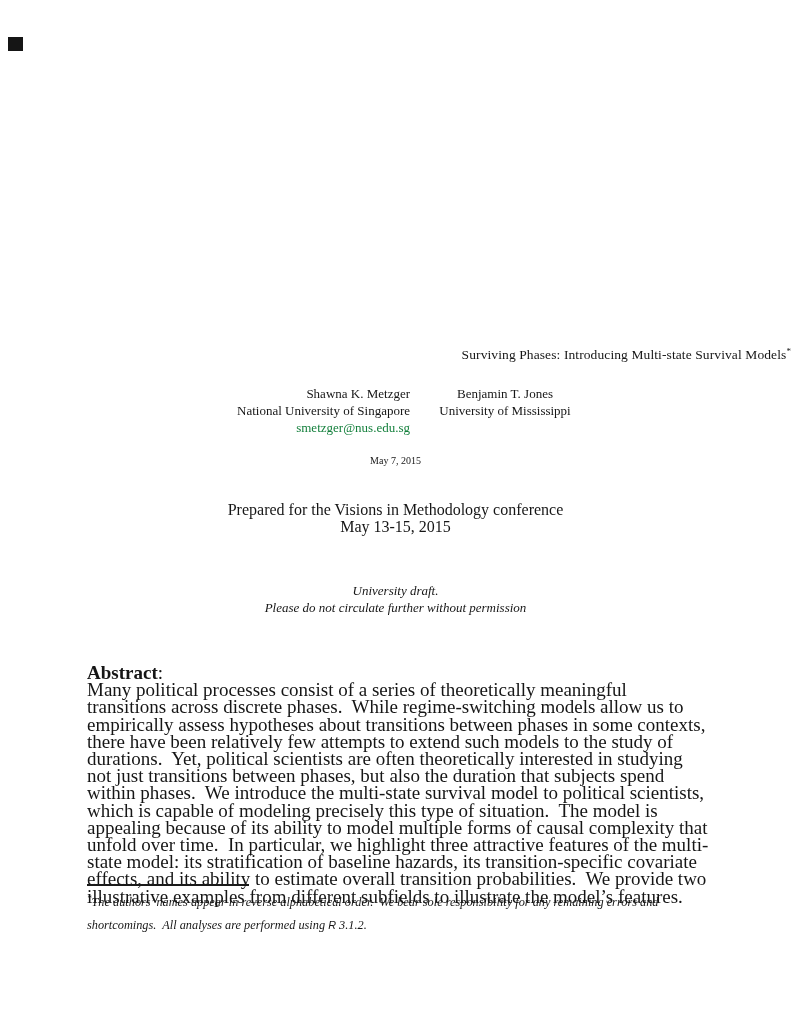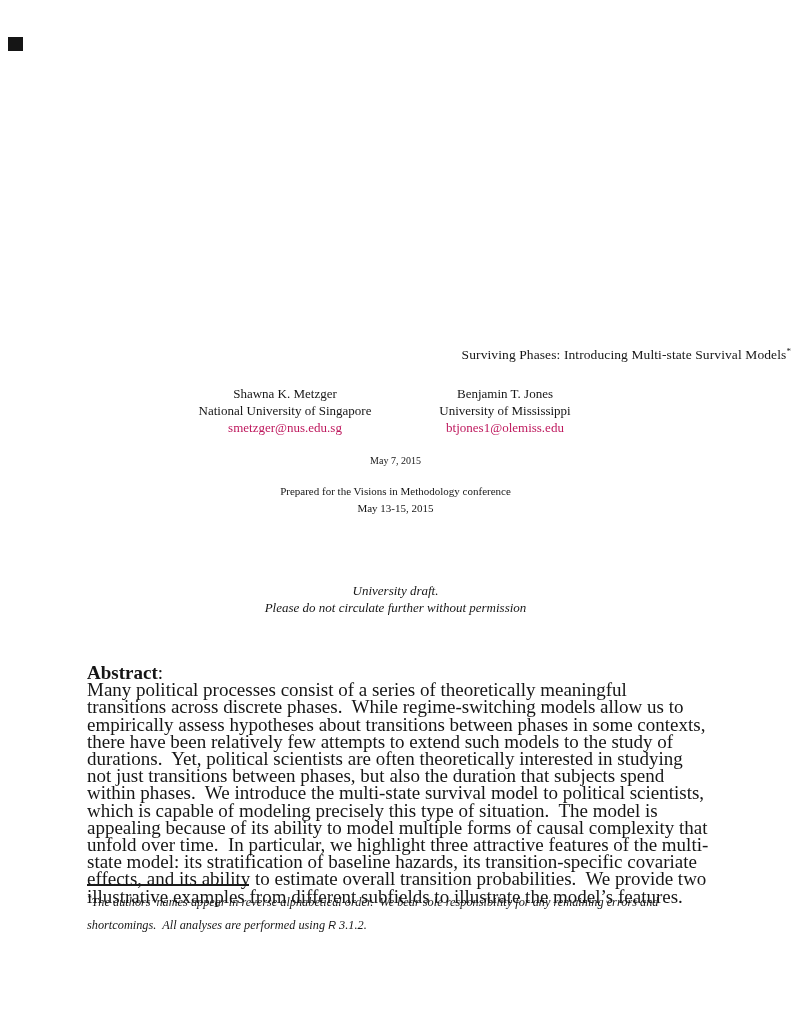--- a/index.html
+++ b/index.html
@@ -40,30 +40,30 @@
   }
 
   .author-col {
     position: absolute;
     width: 250px;
     text-align: center;
     font-size: 13px;
     line-height: 17.2px;
     top: 385px;
   }
-  .author-col.left { left: 160px; }
+  .author-col.left { left: 160px; text-align: right; }
   .author-col.right { left: 380px; }
   .author-col .email a, .author-col .email {
-    color: #be185d;
+    color: #15803d;
     text-decoration: none;
   }
 
   .date-block { top: 452px; font-size: 10px; line-height: 17px; }
 
-  .conference-block { top: 483px; font-size: 11px; line-height: 17.2px; }
+  .conference-block { top: 501px; font-size: 16px; line-height: 17.2px; }
 
   .draft-block {
     top: 582px;
     font-size: 13px;
     line-height: 17.2px;
     font-style: italic;
   }
 
   .abstract-block {
     position: absolute;
@@ -122,21 +122,20 @@
 
   <div class="author-col left">
     <div>Shawna K. Metzger</div>
     <div>National University of Singapore</div>
     <div class="email">smetzger@nus.edu.sg</div>
   </div>
 
   <div class="author-col right">
     <div>Benjamin T. Jones</div>
     <div>University of Mississippi</div>
-    <div class="email">btjones1@olemiss.edu</div>
   </div>
 
   <div class="centered date-block">May 7, 2015</div>
 
   <div class="centered conference-block">
     <div>Prepared for the Visions in Methodology conference</div>
     <div>May 13-15, 2015</div>
   </div>
 
   <div class="centered draft-block">

